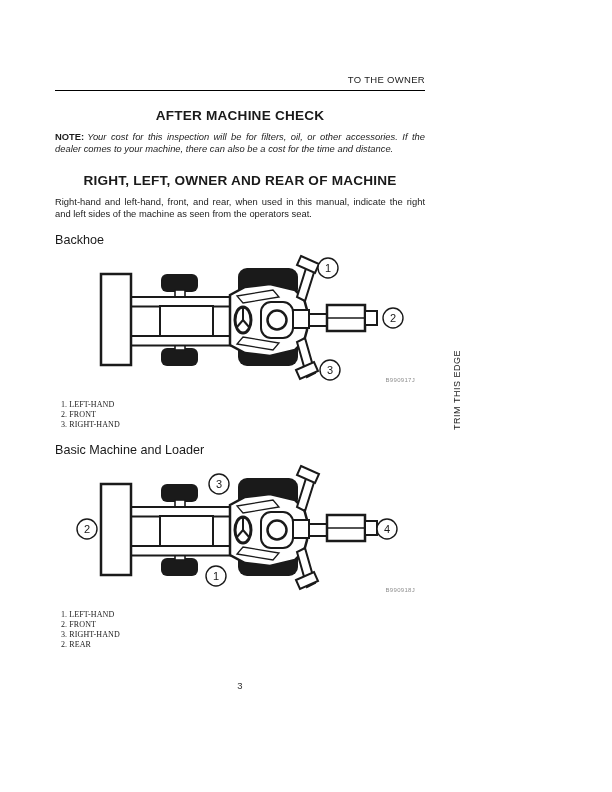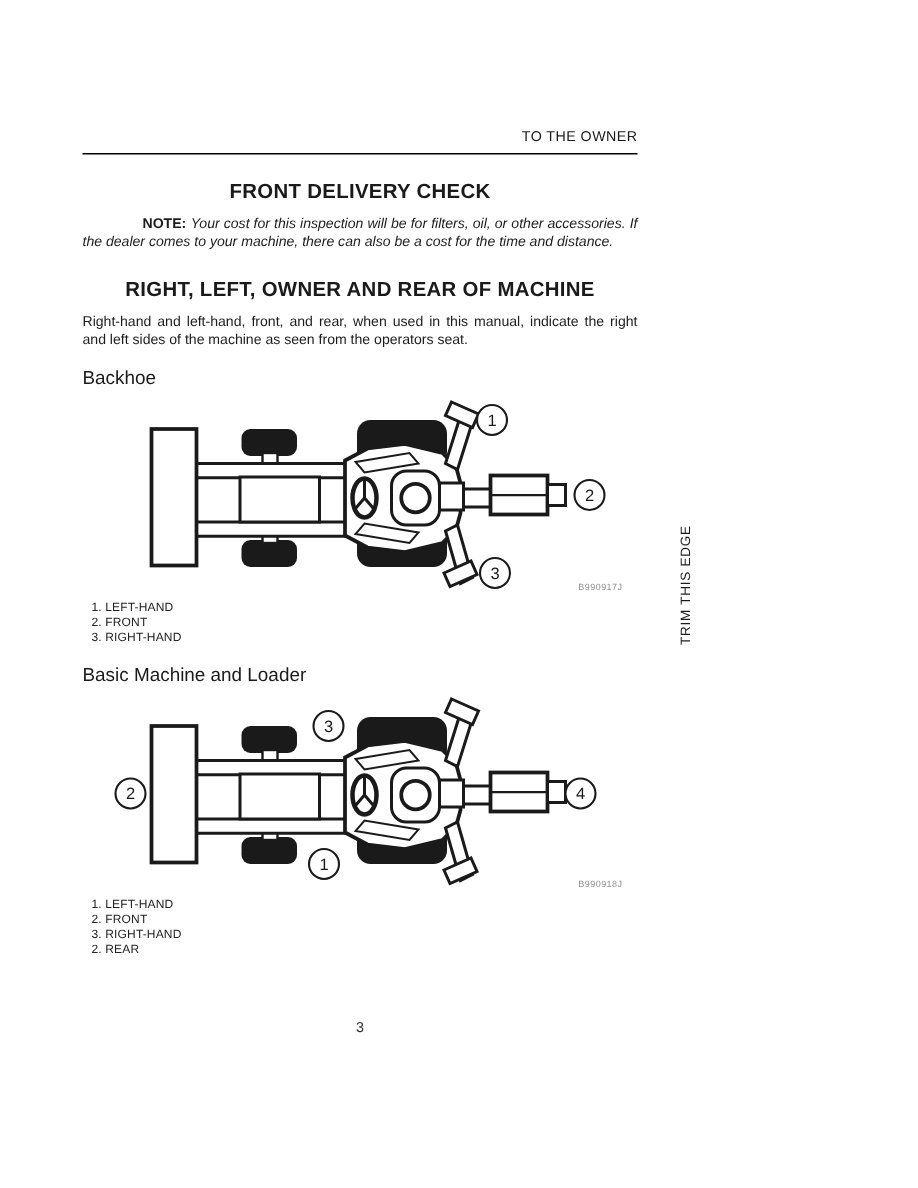--- a/index.html
+++ b/index.html
@@ -1,46 +1,46 @@
 <!DOCTYPE html>
 <html><head>
 <meta charset="utf-8">
 <style>
   html,body{margin:0;padding:0;background:#fff;}
   .sheet{position:relative;width:612px;height:792px;background:#ffffff;overflow:hidden;
          font-family:"Liberation Sans","DejaVu Sans",sans-serif;color:#1a1a1a;}
-  .content{position:absolute;left:55px;top:86px;width:370px;}
+  .content{position:absolute;left:55px;top:74px;width:370px;}
   .doc-header{font-size:9.5px;letter-spacing:.3px;text-align:right;padding-bottom:5px;
               border-bottom:1.3px solid #000;}
   h1.sec{font-size:13.6px;font-weight:bold;text-align:center;letter-spacing:.2px;margin:17px 0 8px;}
   p.body{font-size:9.4px;line-height:12.3px;text-align:justify;margin:0 0 0 0;color:#1c1c1c;}
   p.note{font-style:italic;margin-top:8px;}
-  .note-label{font-style:normal;font-weight:bold;padding-right:3px;margin-left:40px;}
+  .note-label{font-style:normal;font-weight:bold;padding-right:3px;}
   h2.sub{font-size:12.6px;font-weight:normal;margin:13px 0 1px;}
   .figure{position:relative;margin-left:20px;width:342px;}
   .figure svg{display:block;}
   .figcode{position:absolute;right:2px;bottom:5px;font-size:6px;color:#8f8f8f;letter-spacing:.3px;}
-  .legend{font-size:8px;line-height:10px;margin:0 0 0 6px;letter-spacing:.1px;color:#222;}
+  .legend{font-size:8px;line-height:10px;margin:12px 0 0 6px;letter-spacing:.1px;color:#222;font-family:Liberation Serif, serif;}
   .trim{position:absolute;left:407px;top:385px;width:100px;text-align:center;
         transform:rotate(-90deg);transform-origin:center;font-size:9px;letter-spacing:.5px;
         white-space:nowrap;color:#1a1a1a;}
   .pagenum{position:absolute;left:55px;top:680px;width:370px;text-align:center;font-size:9.5px;color:#333;}
   .sp1{margin-bottom:8px;}
 </style>
 </head>
 <body>
 
 <div class="sheet">
   <div class="content">
 
     <div class="doc-header">
       <span>TO THE OWNER</span>
     </div>
 
-    <h1 class="sec">FRONT DELIVERY CHECK</h1>
+    <h1 class="sec">AFTER MACHINE CHECK</h1>
 
 
     <p class="body note"><span class="note-label">NOTE:</span><span>Your cost for this inspection will be for filters, oil, or other accessories. If the dealer comes to your machine, there can also be a cost for the time and distance.</span></p>
 
     <h1 class="sec">RIGHT, LEFT, OWNER AND REAR OF MACHINE</h1>
 
     <p class="body">Right-hand and left-hand, front, and rear, when used in this manual, indicate the right and left sides of the machine as seen from the operators seat.</p>
 
     <h2 class="sub">Backhoe</h2>
 

